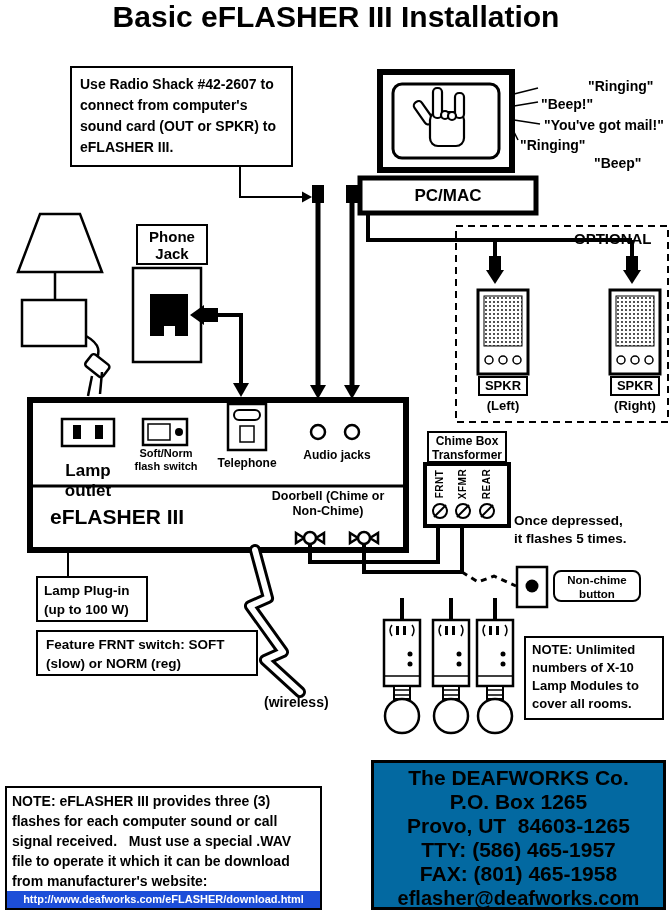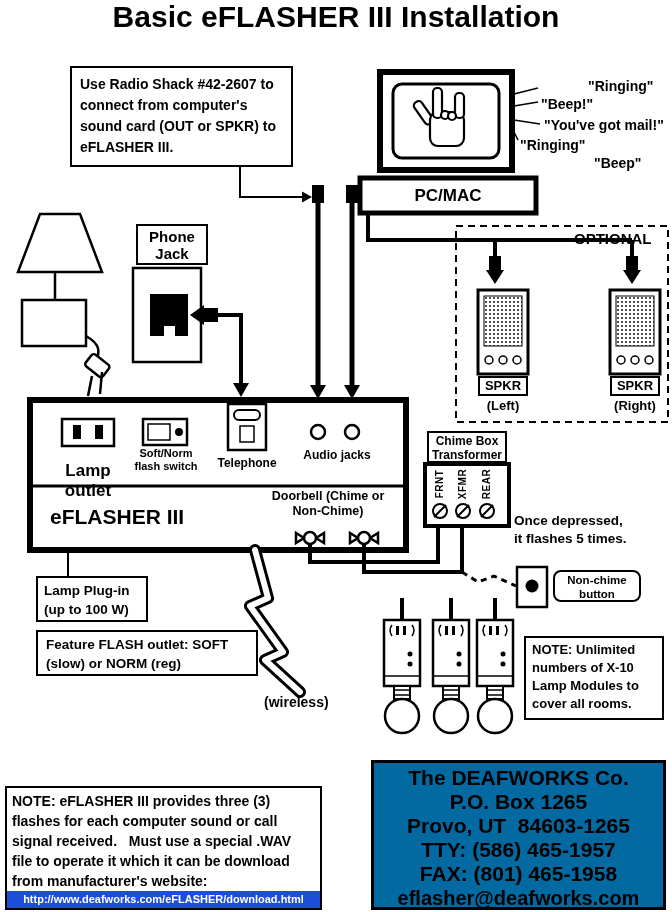--- a/index.html
+++ b/index.html
@@ -262,21 +262,21 @@
   <div class="abs vlabel" style="left:420px; top:478px; width:40px; height:12px;">FRNT</div>
   <div class="abs vlabel" style="left:443px; top:478px; width:40px; height:12px;">XFMR</div>
   <div class="abs vlabel" style="left:467px; top:478px; width:40px; height:12px;">REAR</div>
 
   <div class="abs b" style="left:514px; top:512px; width:120px; font-size:13.5px; line-height:18px;">Once depressed, it flashes 5 times.</div>
 
   <div class="abs box b ctr" style="left:553px; top:570px; width:88px; height:32px; font-size:11.5px; line-height:14px; padding-top:1px;border-radius:8px;">Non-chime button</div>
 
   <div class="abs box b" style="left:36px; top:576px; width:112px; height:46px; padding:3px 6px; font-size:13.5px; line-height:19px;">Lamp Plug-in (up to 100 W)</div>
 
-  <div class="abs box b" style="left:36px; top:630px; width:222px; height:46px; padding:3px 8px; font-size:13.5px; line-height:19px;">Feature FLASH outlet: SOFT (slow) or NORM (reg)</div>
+  <div class="abs box b" style="left:36px; top:630px; width:222px; height:46px; padding:3px 8px; font-size:13.5px; line-height:19px;">Feature FRNT switch: SOFT (slow) or NORM (reg)</div>
 
   <div class="abs b" style="left:264px; top:694px; font-size:14px;">(wireless)</div>
 
   <div class="abs box b" style="left:524px; top:636px; width:140px; height:84px; padding:3px 6px; font-size:13px; line-height:18px;">NOTE: Unlimited numbers of X-10 Lamp Modules to cover all rooms.</div>
 
   <div class="abs box" style="left:5px; top:786px; width:317px; height:124px; padding:0;">
     <div class="b prewrap" style="padding:3px 5px; font-size:14px; line-height:20px;">NOTE: eFLASHER III provides three (3) flashes for each computer sound or call signal received.   Must use a special .WAV file to operate it which it can be download from manufacturer's website:</div>
     <div class="b ctr" style="position:absolute; left:0; bottom:0; width:100%; height:17px; background:#1d4ed8; color:#fff; font-size:11px; line-height:17px;">http://www.deafworks.com/eFLASHER/download.html</div>
   </div>
 

